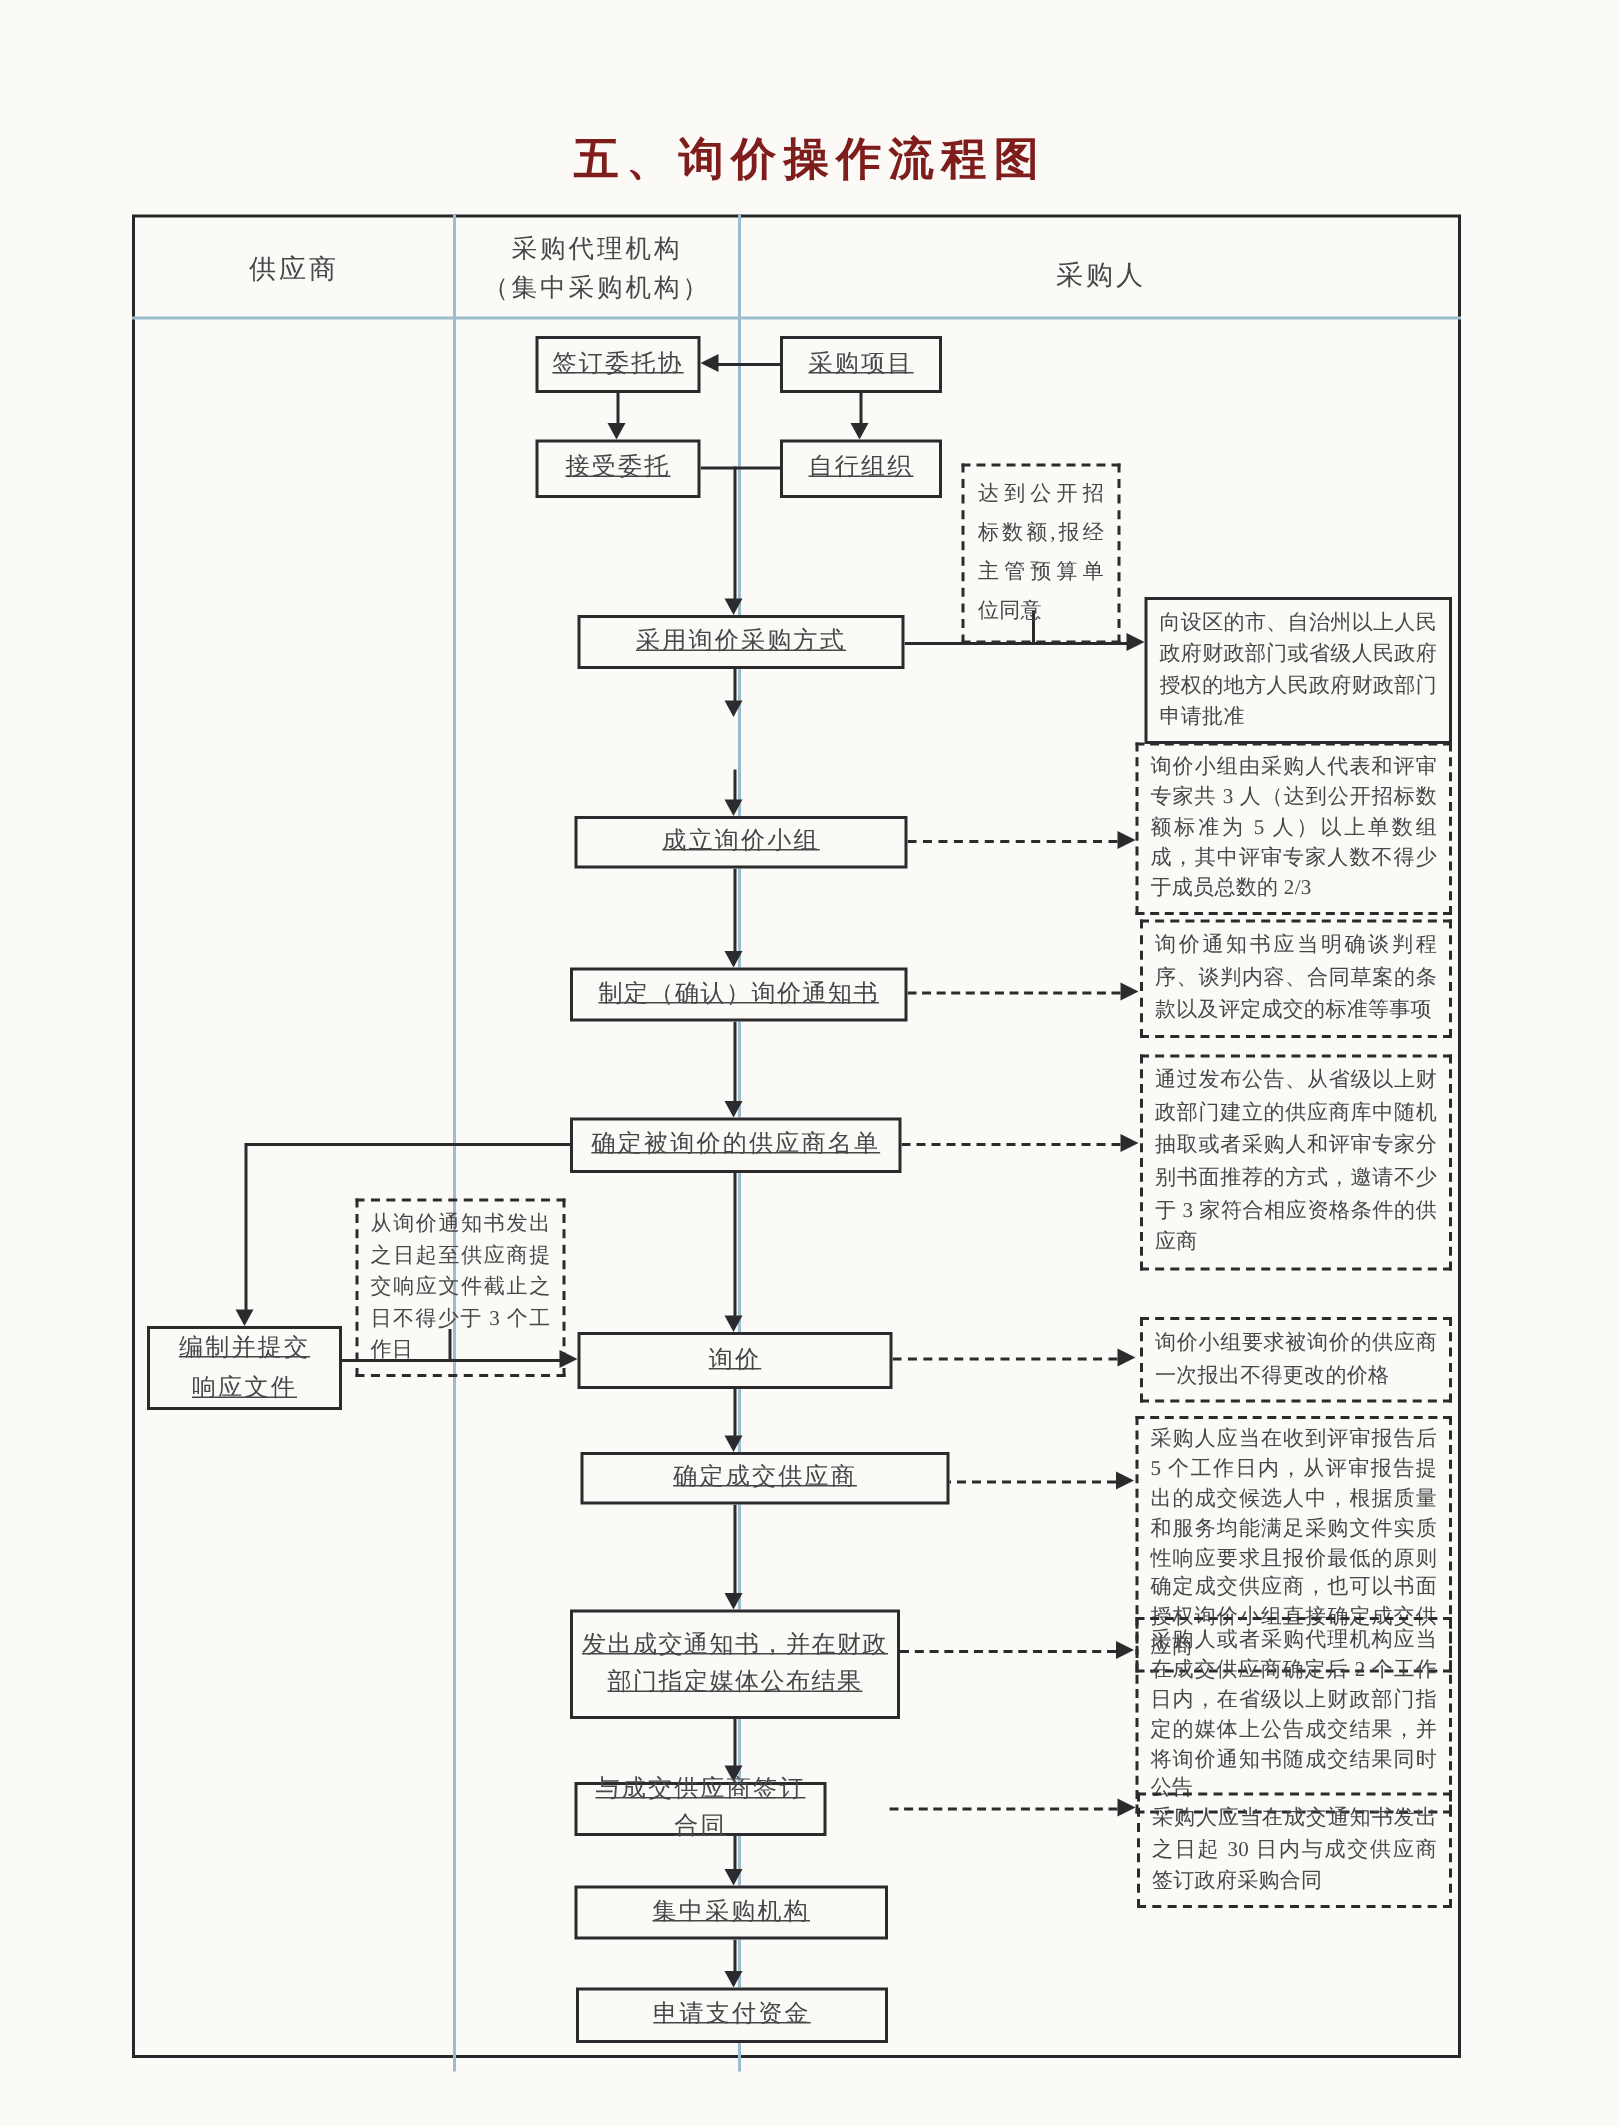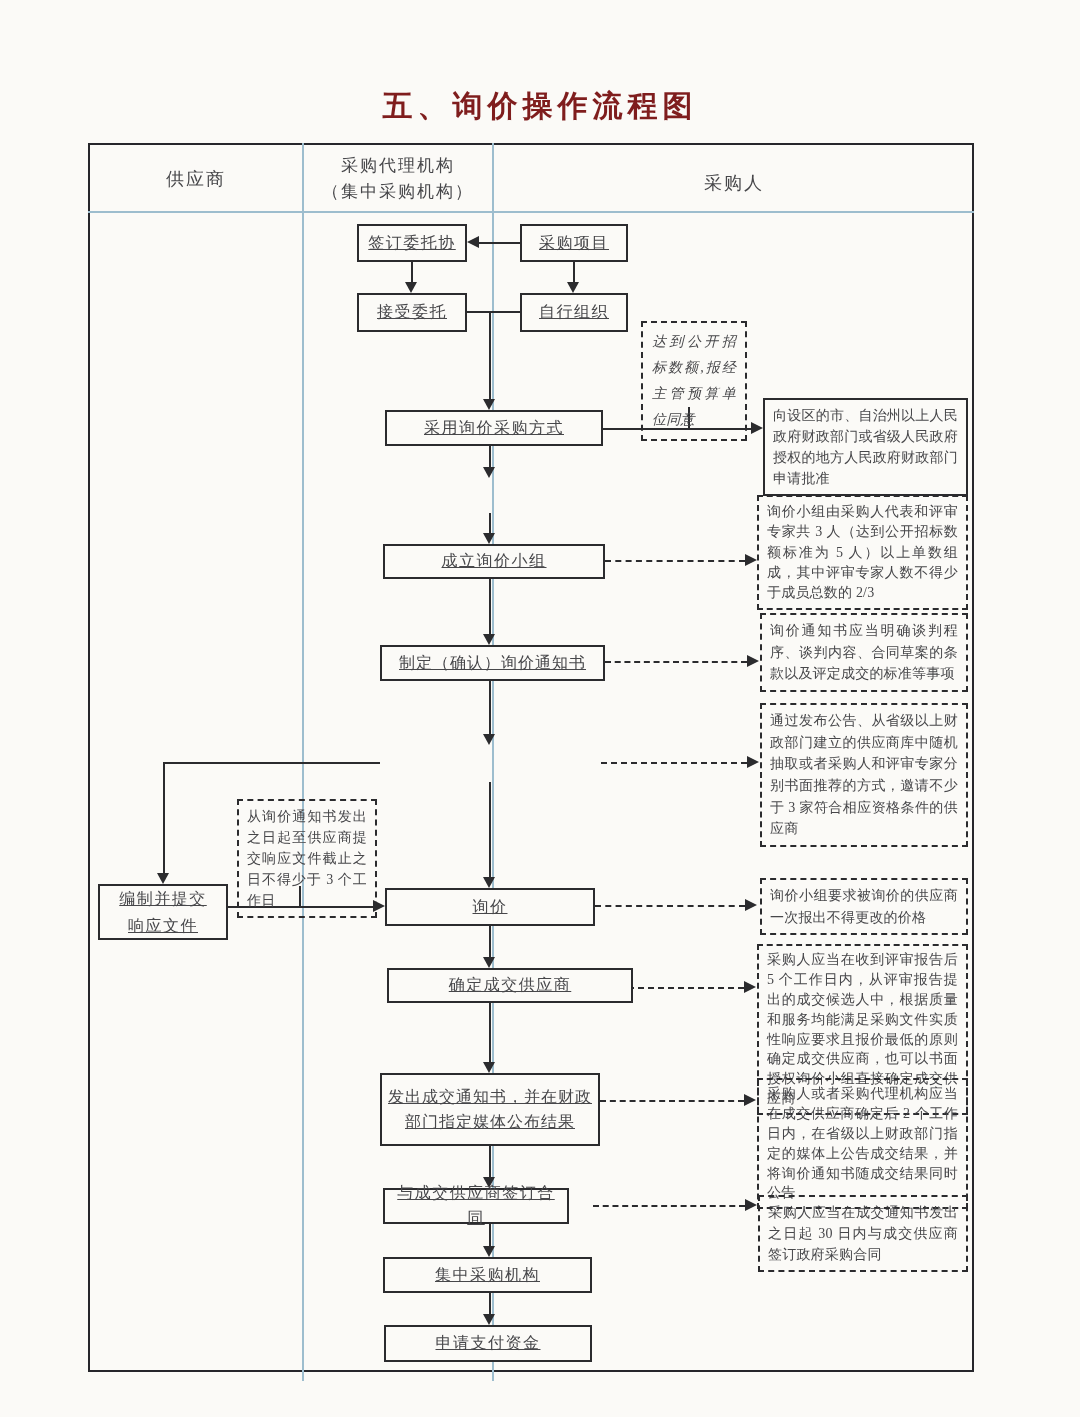--- a/index.html
+++ b/index.html
@@ -128,35 +128,36 @@
   <div class="dash-h" style="left:593px;top:1205px;width:152px;"></div>
   <div class="tri right" style="left:745px;top:1199px;"></div>
 
   <div class="node" style="left:357px;top:224px;width:110px;height:38px;">签订委托协</div>
   <div class="node" style="left:520px;top:224px;width:108px;height:38px;">采购项目</div>
   <div class="node" style="left:357px;top:293px;width:110px;height:39px;">接受委托</div>
   <div class="node" style="left:520px;top:293px;width:108px;height:39px;">自行组织</div>
   <div class="node" style="left:385px;top:410px;width:218px;height:36px;">采用询价采购方式</div>
   <div class="node" style="left:383px;top:544px;width:222px;height:35px;">成立询价小组</div>
   <div class="node" style="left:380px;top:645px;width:225px;height:36px;letter-spacing:1px;">制定（确认）询价通知书</div>
+  <div class="node" style="left:380px;top:745px;width:221px;height:37px;">确定被询价的供应商名单</div>
   <div class="node" style="left:385px;top:888px;width:210px;height:38px;">询价</div>
   <div class="node" style="left:387px;top:968px;width:246px;height:35px;">确定成交供应商</div>
   <div class="node" style="left:380px;top:1073px;width:220px;height:73px;letter-spacing:1px;">发出成交通知书，并在财政部门指定媒体公布结果</div>
-  <div class="node" style="left:383px;top:1188px;width:186px;height:36px;">与成交供应商签订合同</div>
+  <div class="node" style="left:383px;top:1188px;width:168px;height:36px;">与成交供应商签订合同</div>
   <div class="node" style="left:383px;top:1257px;width:209px;height:36px;">集中采购机构</div>
   <div class="node" style="left:384px;top:1325px;width:208px;height:37px;">申请支付资金</div>
 
   <div class="node" style="left:98px;top:884px;width:130px;height:56px;line-height:1.7;">
     <span>编制并提交</span>
     <span>响应文件</span>
   </div>
 
   <div class="note solid" style="left:763px;top:398px;width:205px;min-height:67px;line-height:1.5;">向设区的市、自治州以上人民政府财政部门或省级人民政府授权的地方人民政府财政部门申请批准</div>
 
-  <div class="note" style="left:641px;top:321px;width:106px;min-height:82px;line-height:1.85;padding:6px 9px;font-style:italic;">达到公开招标数额,报经主管预算单位同意</div>
+  <div class="note" style="left:641px;top:309px;width:106px;min-height:82px;line-height:1.85;padding:6px 9px;">达到公开招标数额,报经主管预算单位同意</div>
 
   <div class="note" style="left:757px;top:495px;width:211px;min-height:88px;line-height:1.45;">询价小组由采购人代表和评审专家共 3 人（达到公开招标数额标准为 5 人）以上单数组成，其中评审专家人数不得少于成员总数的 2/3</div>
 
   <div class="note" style="left:760px;top:613px;width:208px;min-height:79px;line-height:1.55;">询价通知书应当明确谈判程序、谈判内容、合同草案的条款以及评定成交的标准等事项</div>
 
   <div class="note" style="left:760px;top:703px;width:208px;min-height:122px;line-height:1.55;">通过发布公告、从省级以上财政部门建立的供应商库中随机抽取或者采购人和评审专家分别书面推荐的方式，邀请不少于 3 家符合相应资格条件的供应商</div>
 
   <div class="note" style="left:237px;top:799px;width:140px;min-height:87px;line-height:1.5;">从询价通知书发出之日起至供应商提交响应文件截止之日不得少于 3 个工作日</div>
 
   <div class="note" style="left:760px;top:878px;width:208px;min-height:56px;line-height:1.55;">询价小组要求被询价的供应商一次报出不得更改的价格</div>

